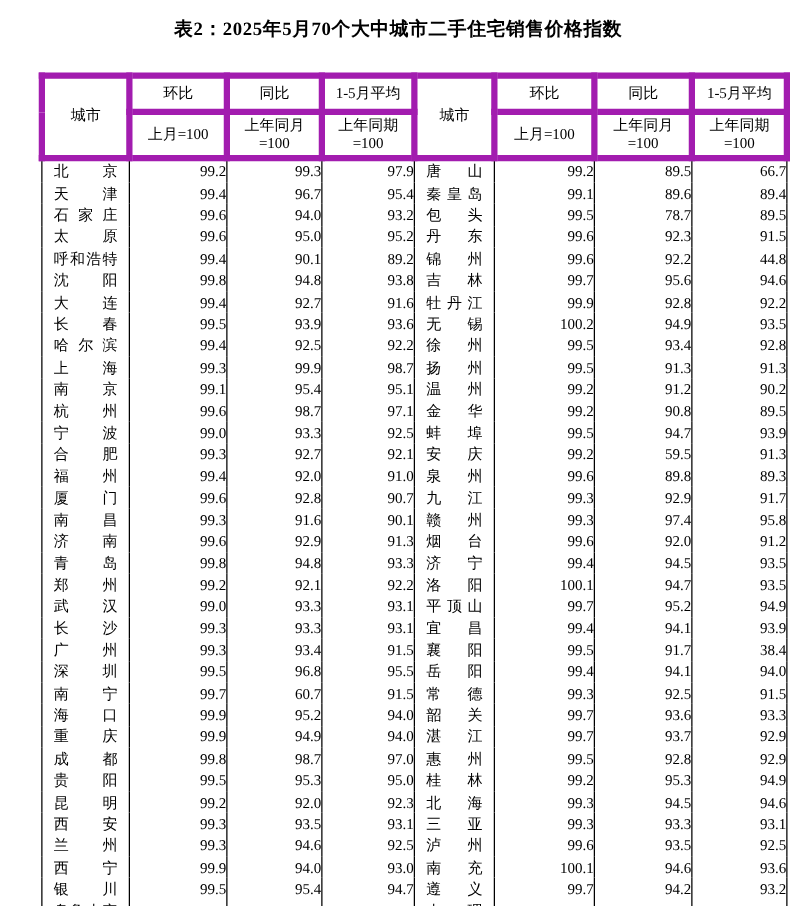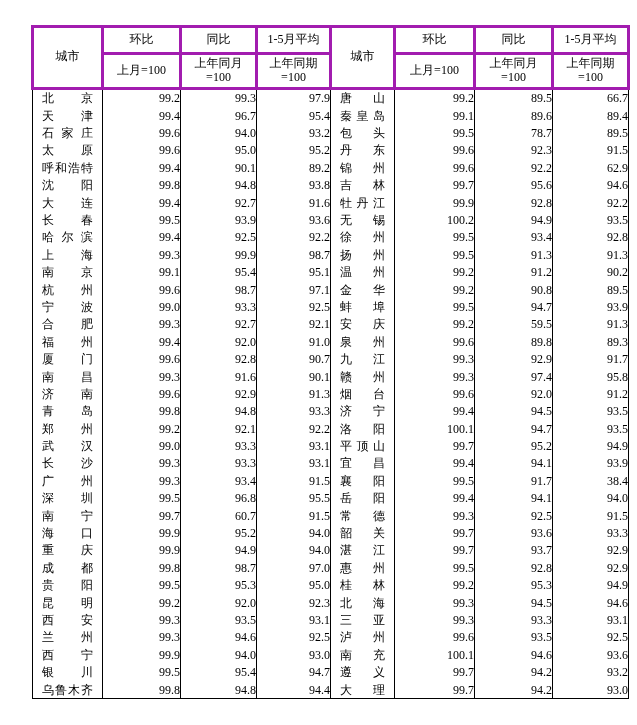--- a/index.html
+++ b/index.html
@@ -22,21 +22,21 @@
     padding-top: 14px;
     letter-spacing: 0.5px;
   }
   table.idx {
     border-collapse: collapse;
     table-layout: fixed;
     margin: 25px 0 0 31px;
     border: 1px solid #000;
   }
   table.idx th {
-    border: 3px solid #a21caf;
+    border: 5px solid #a21caf;
     font-weight: normal;
     font-size: 12px;
     text-align: center;
     white-space: pre-line;
     line-height: 1.15;
     padding: 2px 0;
   }
   table.idx thead tr.top th { height: 20px; }
   table.idx thead tr.sub th { height: 26px; }
   table.idx td {
@@ -56,20 +56,21 @@
     margin: 0 9px;
     text-align: justify;
     text-align-last: justify;
     -moz-text-align-last: justify;
   }
 </style>
 </head>
 <body>
 
 <div class="page">
+  <div class="title">表2：2025年5月70个大中城市二手住宅销售价格指数</div>
 
   <table class="idx">
     <colgroup>
       <col style="width:70px">
         <col style="width:78px">
         <col style="width:76px">
         <col style="width:74px">
       <col style="width:64px">
         <col style="width:80px">
         <col style="width:78px">
@@ -161,21 +162,21 @@
             <span class="jc">呼和浩特</span>
           </td>
           <td class="num">99.4</td>
           <td class="num">90.1</td>
           <td class="num">89.2</td>
           <td class="city">
             <span class="jc">锦州</span>
           </td>
           <td class="num">99.6</td>
           <td class="num">92.2</td>
-          <td class="num">62.9</td>
+          <td class="num">44.8</td>
         </tr>
         <tr>
           <td class="city">
             <span class="jc">沈阳</span>
           </td>
           <td class="num">99.8</td>
           <td class="num">94.8</td>
           <td class="num">93.8</td>
           <td class="city">
             <span class="jc">吉林</span>

